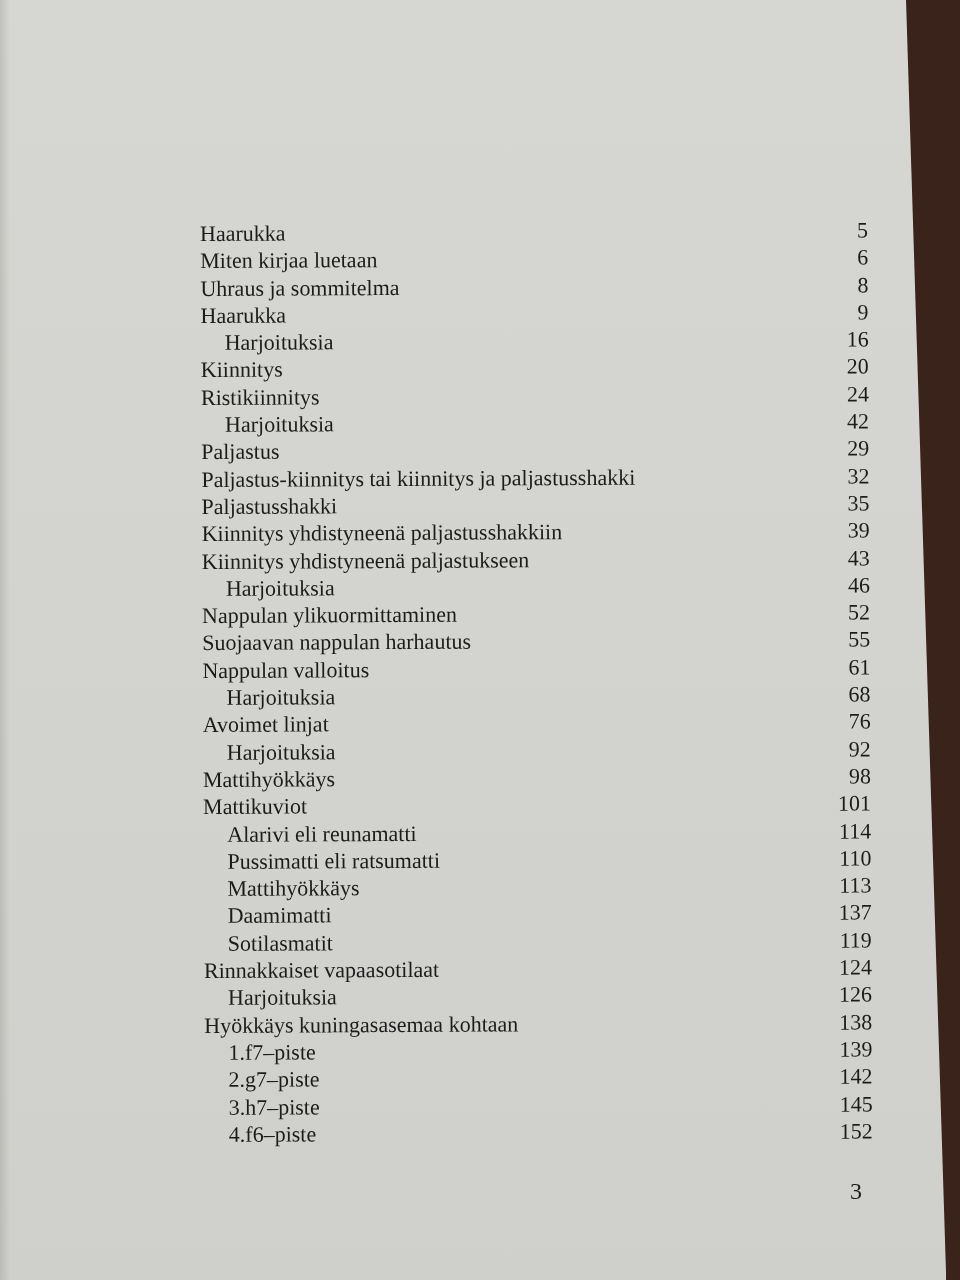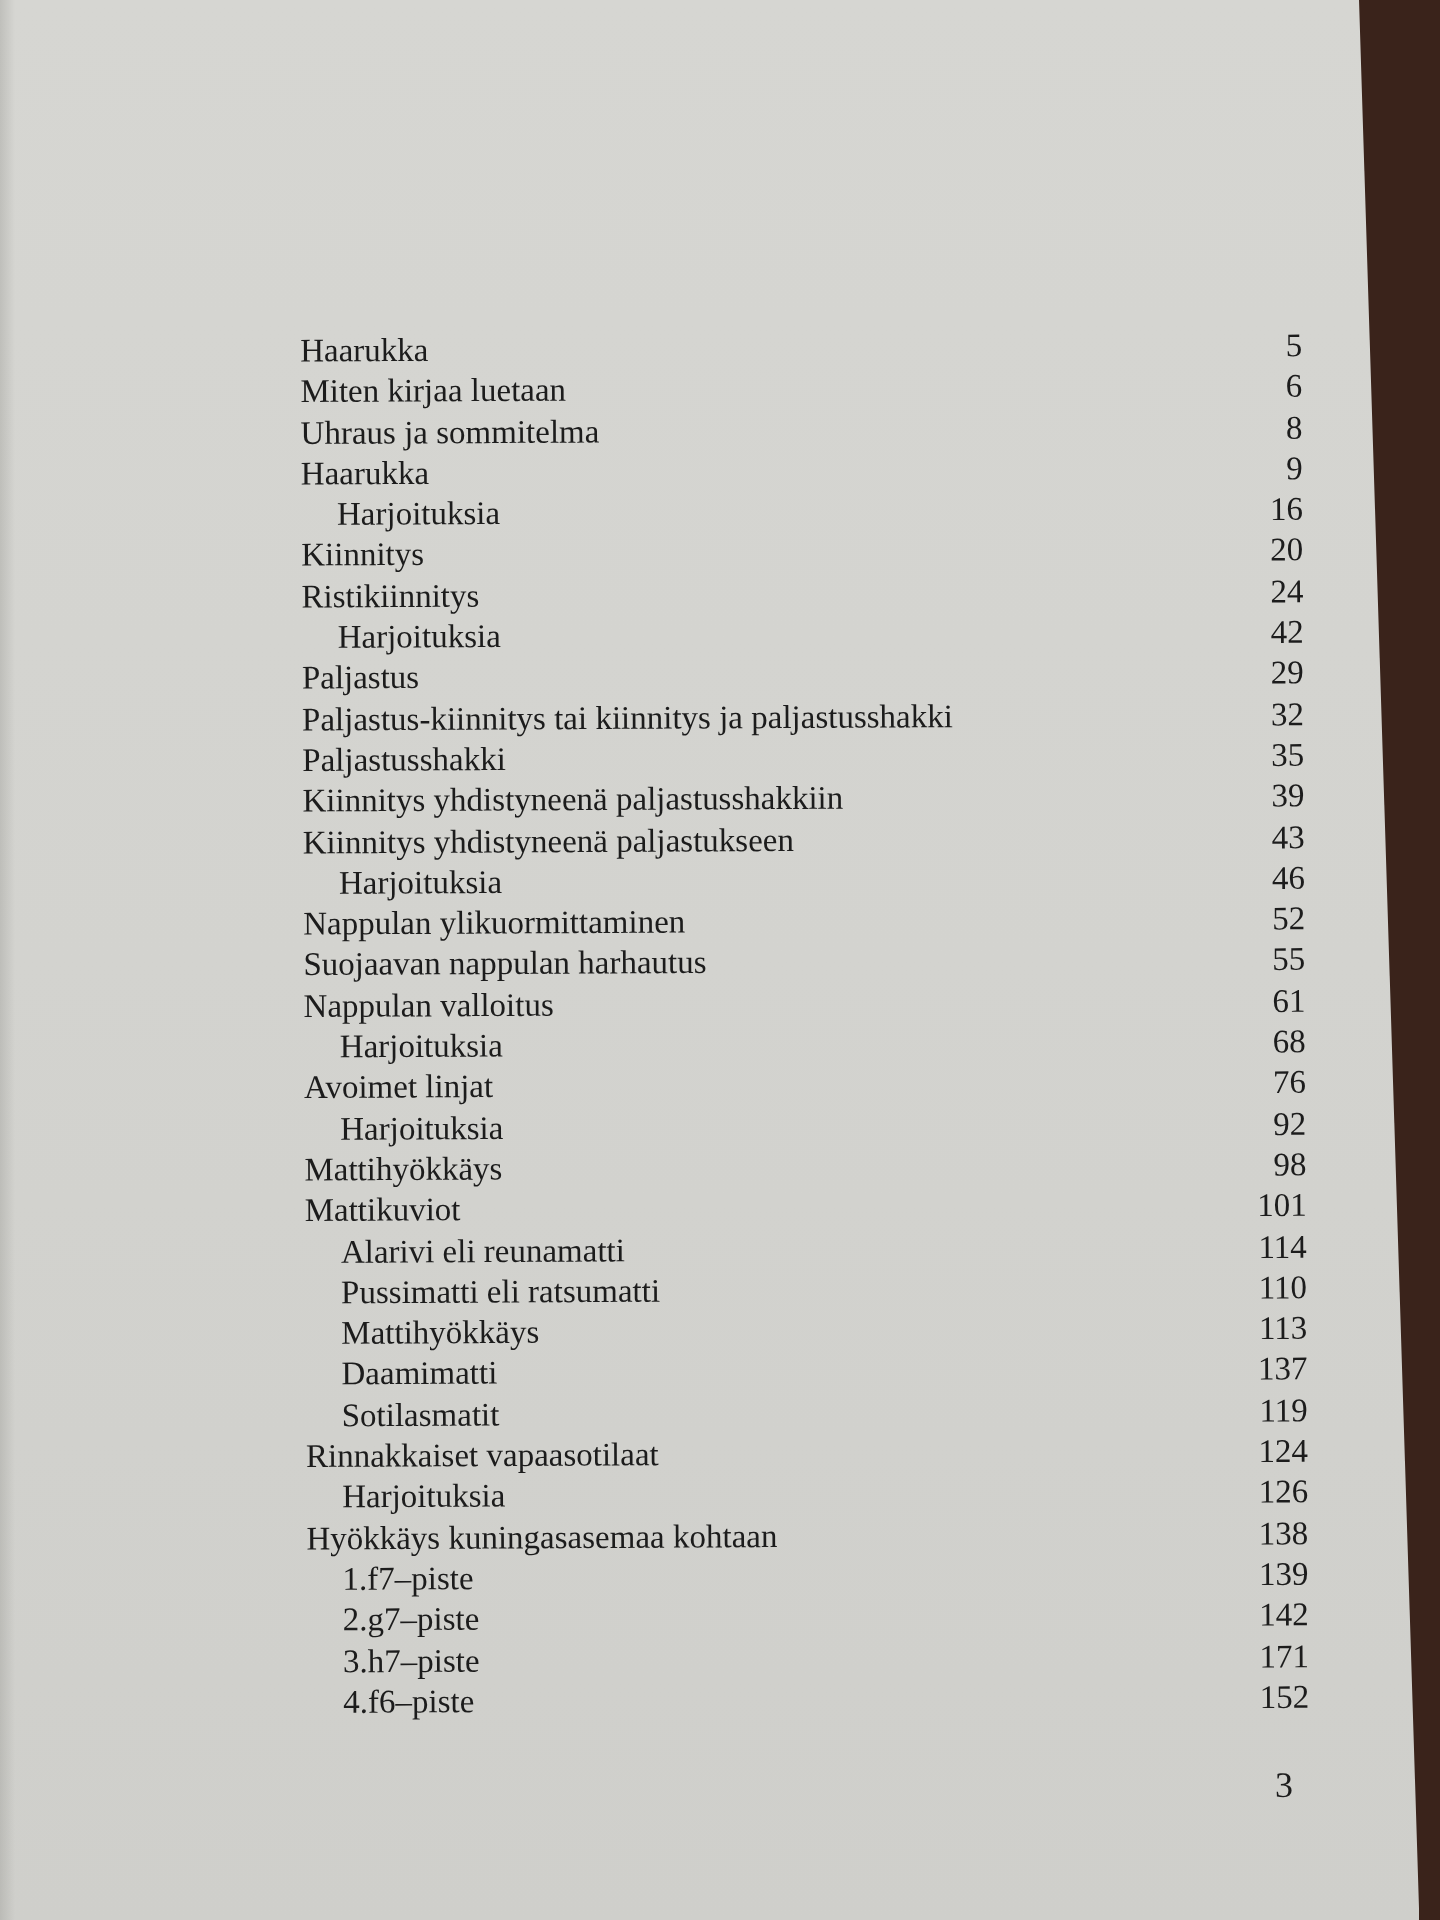--- a/index.html
+++ b/index.html
@@ -170,21 +170,21 @@
       <li class="l2">
         <span class="entry-label">1.f7–piste</span>
         <span class="entry-page">139</span>
       </li>
       <li class="l2">
         <span class="entry-label">2.g7–piste</span>
         <span class="entry-page">142</span>
       </li>
       <li class="l2">
         <span class="entry-label">3.h7–piste</span>
-        <span class="entry-page">171</span>
+        <span class="entry-page">145</span>
       </li>
       <li class="l2">
         <span class="entry-label">4.f6–piste</span>
         <span class="entry-page">152</span>
       </li>
     </ul>
   <div class="page-number">3</div>
 </div>
 
 </body></html>

